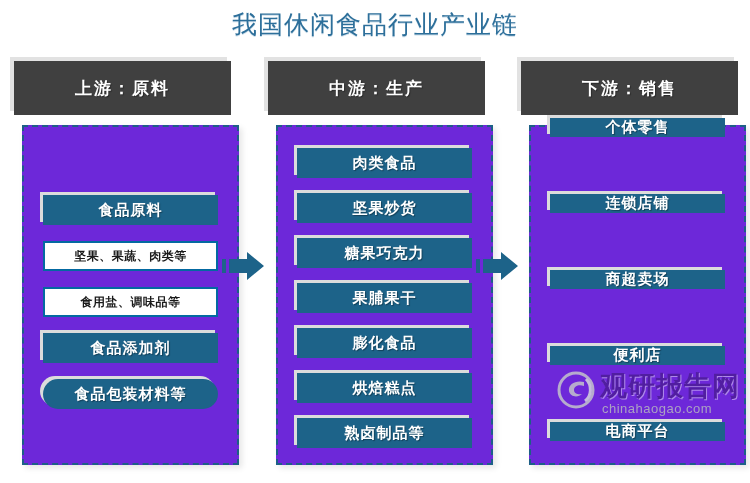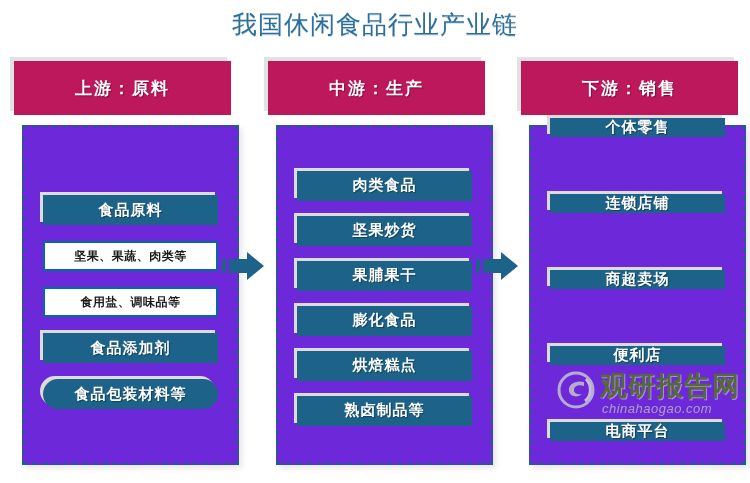--- a/index.html
+++ b/index.html
@@ -48,21 +48,21 @@
   #column-midstream  { left: 268px; }
   #column-downstream { left: 521px; }
 
   
   .col-header {
     position: absolute;
     left: 0;
     top: 6px;
     width: 217px;
     height: 54px;
-    background: #be185d;
+    background: #404040;
     box-shadow: -4px -4px 0 0 #e2e2e2;
     display: flex;
     align-items: center;
     justify-content: center;
   }
   .col-header-label {
     color: #ffffff;
     font-size: 17px;
     font-weight: bold;
     letter-spacing: 2px;
@@ -149,34 +149,33 @@
     height: 58px;
     pointer-events: none;
     opacity: 0.82;
   }
   #watermark-text {
     position: absolute;
     left: 44px;
     top: 0px;
     font-size: 27px;
     font-weight: bold;
-    color: #4d7c0f;
+    color: #4c1d95;
     letter-spacing: 1px;
     font-family: "Liberation Serif", "DejaVu Serif", serif;
     text-shadow: 1px 1px 0 rgba(255,255,255,0.55);
   }
   #watermark-url {
     position: absolute;
     left: 46px;
     top: 33px;
     font-size: 13px;
     color: #b9bcbe;
     letter-spacing: 0.5px;
     font-family: "Liberation Sans", sans-serif;
-    font-style: italic;
   }
   #watermark-logo {
     position: absolute;
     left: 0px;
     top: 2px;
   }
 </style>
 </head>
 <body>
 
@@ -204,20 +203,21 @@
     </svg>
   </div>
 
   <div class="column" id="column-midstream">
     <div class="col-header">
       <span class="col-header-label">中游：生产</span>
     </div>
     <div class="col-body" id="list-midstream">
       <div class="item filled">肉类食品</div>
       <div class="item filled">坚果炒货</div>
+      <div class="item filled">糖果巧克力</div>
       <div class="item filled">果脯果干</div>
       <div class="item filled">膨化食品</div>
       <div class="item filled">烘焙糕点</div>
       <div class="item filled">熟卤制品等</div>
     </div>
   </div>
 
   <div class="arrow" id="arrow-midstream-to-downstream">
     <svg width="44" height="36" viewBox="0 0 44 36">
       <path d="M0,11 L4,11 L4,25 L0,25 Z" fill="#1d6389"></path>

